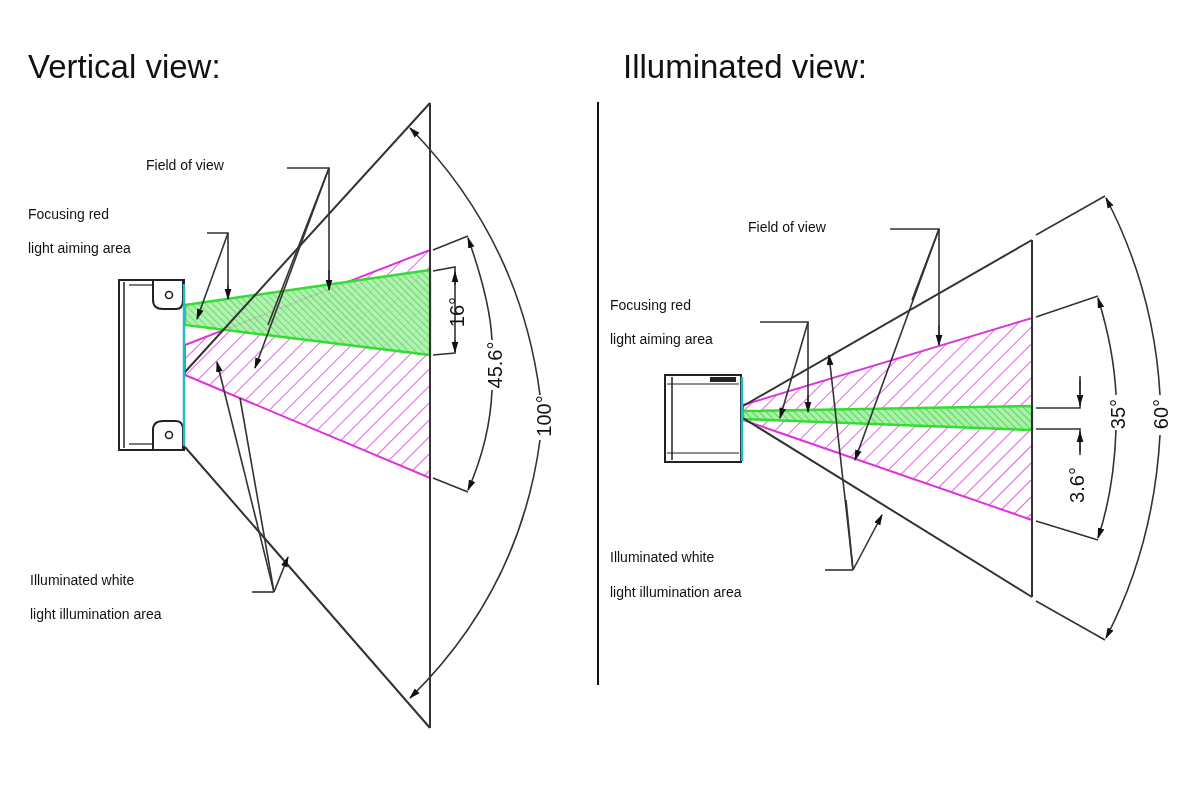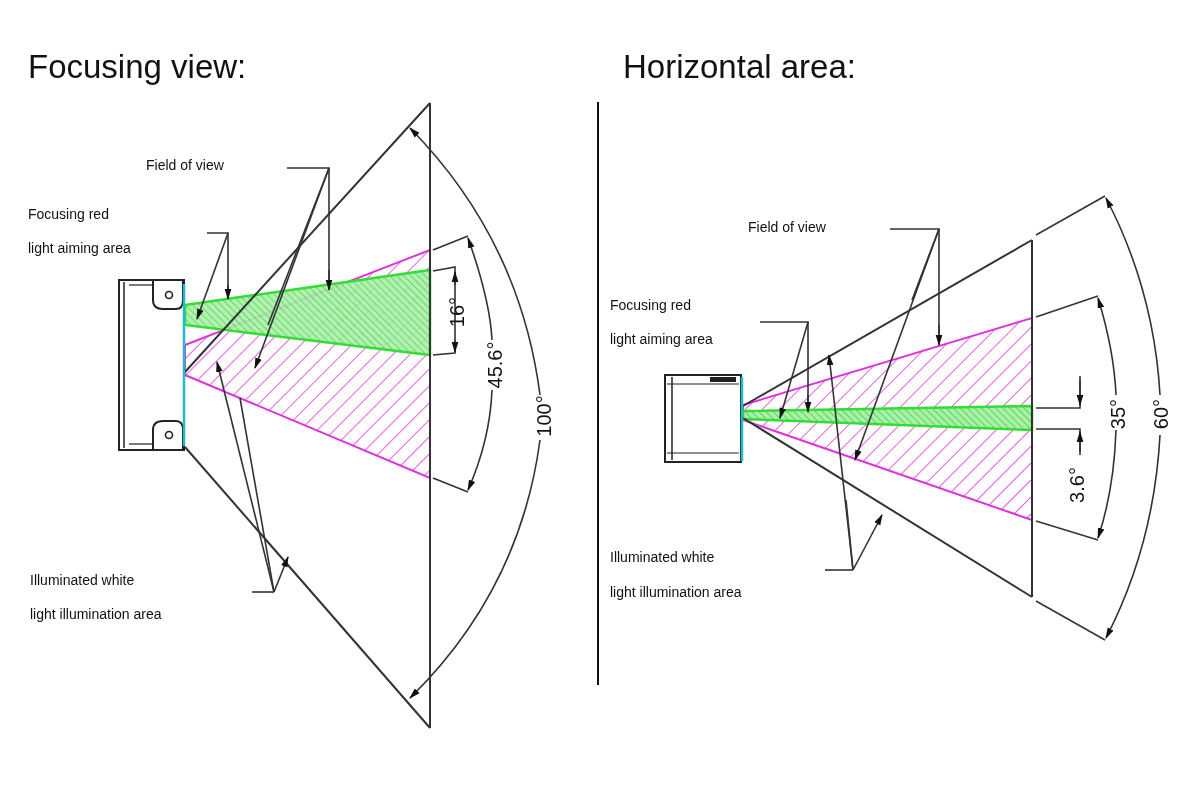--- a/index.html
+++ b/index.html
@@ -9,22 +9,22 @@
   .label { position: absolute; font-size: 14px; line-height: 34px; white-space: nowrap; }
   svg { position: absolute; left: 0; top: 0; }
   .line { stroke: #333; stroke-width: 2; fill: none; }
   .thin { stroke: #333; stroke-width: 1.6; fill: none; }
   .dimtext { font-size: 20px; fill: #111; font-family: "Liberation Sans", sans-serif; }
   .divider { position: absolute; left: 597px; top: 102px; width: 2px; height: 583px; background: #111; }
 </style>
 </head>
 <body>
 
-<h1 class="title" style="left:28px; top:48px;">Focusing view:</h1>
-<h1 class="title" style="left:623px; top:48px;">Horizontal area:</h1>
+<h1 class="title" style="left:28px; top:48px;">Vertical view:</h1>
+<h1 class="title" style="left:623px; top:48px;">Illuminated view:</h1>
 
 <div class="divider"></div>
 
 <div class="label" style="left:146px; top:148px;">Field of view</div>
 <div class="label" style="left:28px; top:197px;">Focusing red</div>
 <div class="label" style="left:28px; top:231px;">light aiming area</div>
 <div class="label" style="left:30px; top:563px;">Illuminated white</div>
 <div class="label" style="left:30px; top:597px;">light illumination area</div>
 
 <div class="label" style="left:748px; top:210px;">Field of view</div>

